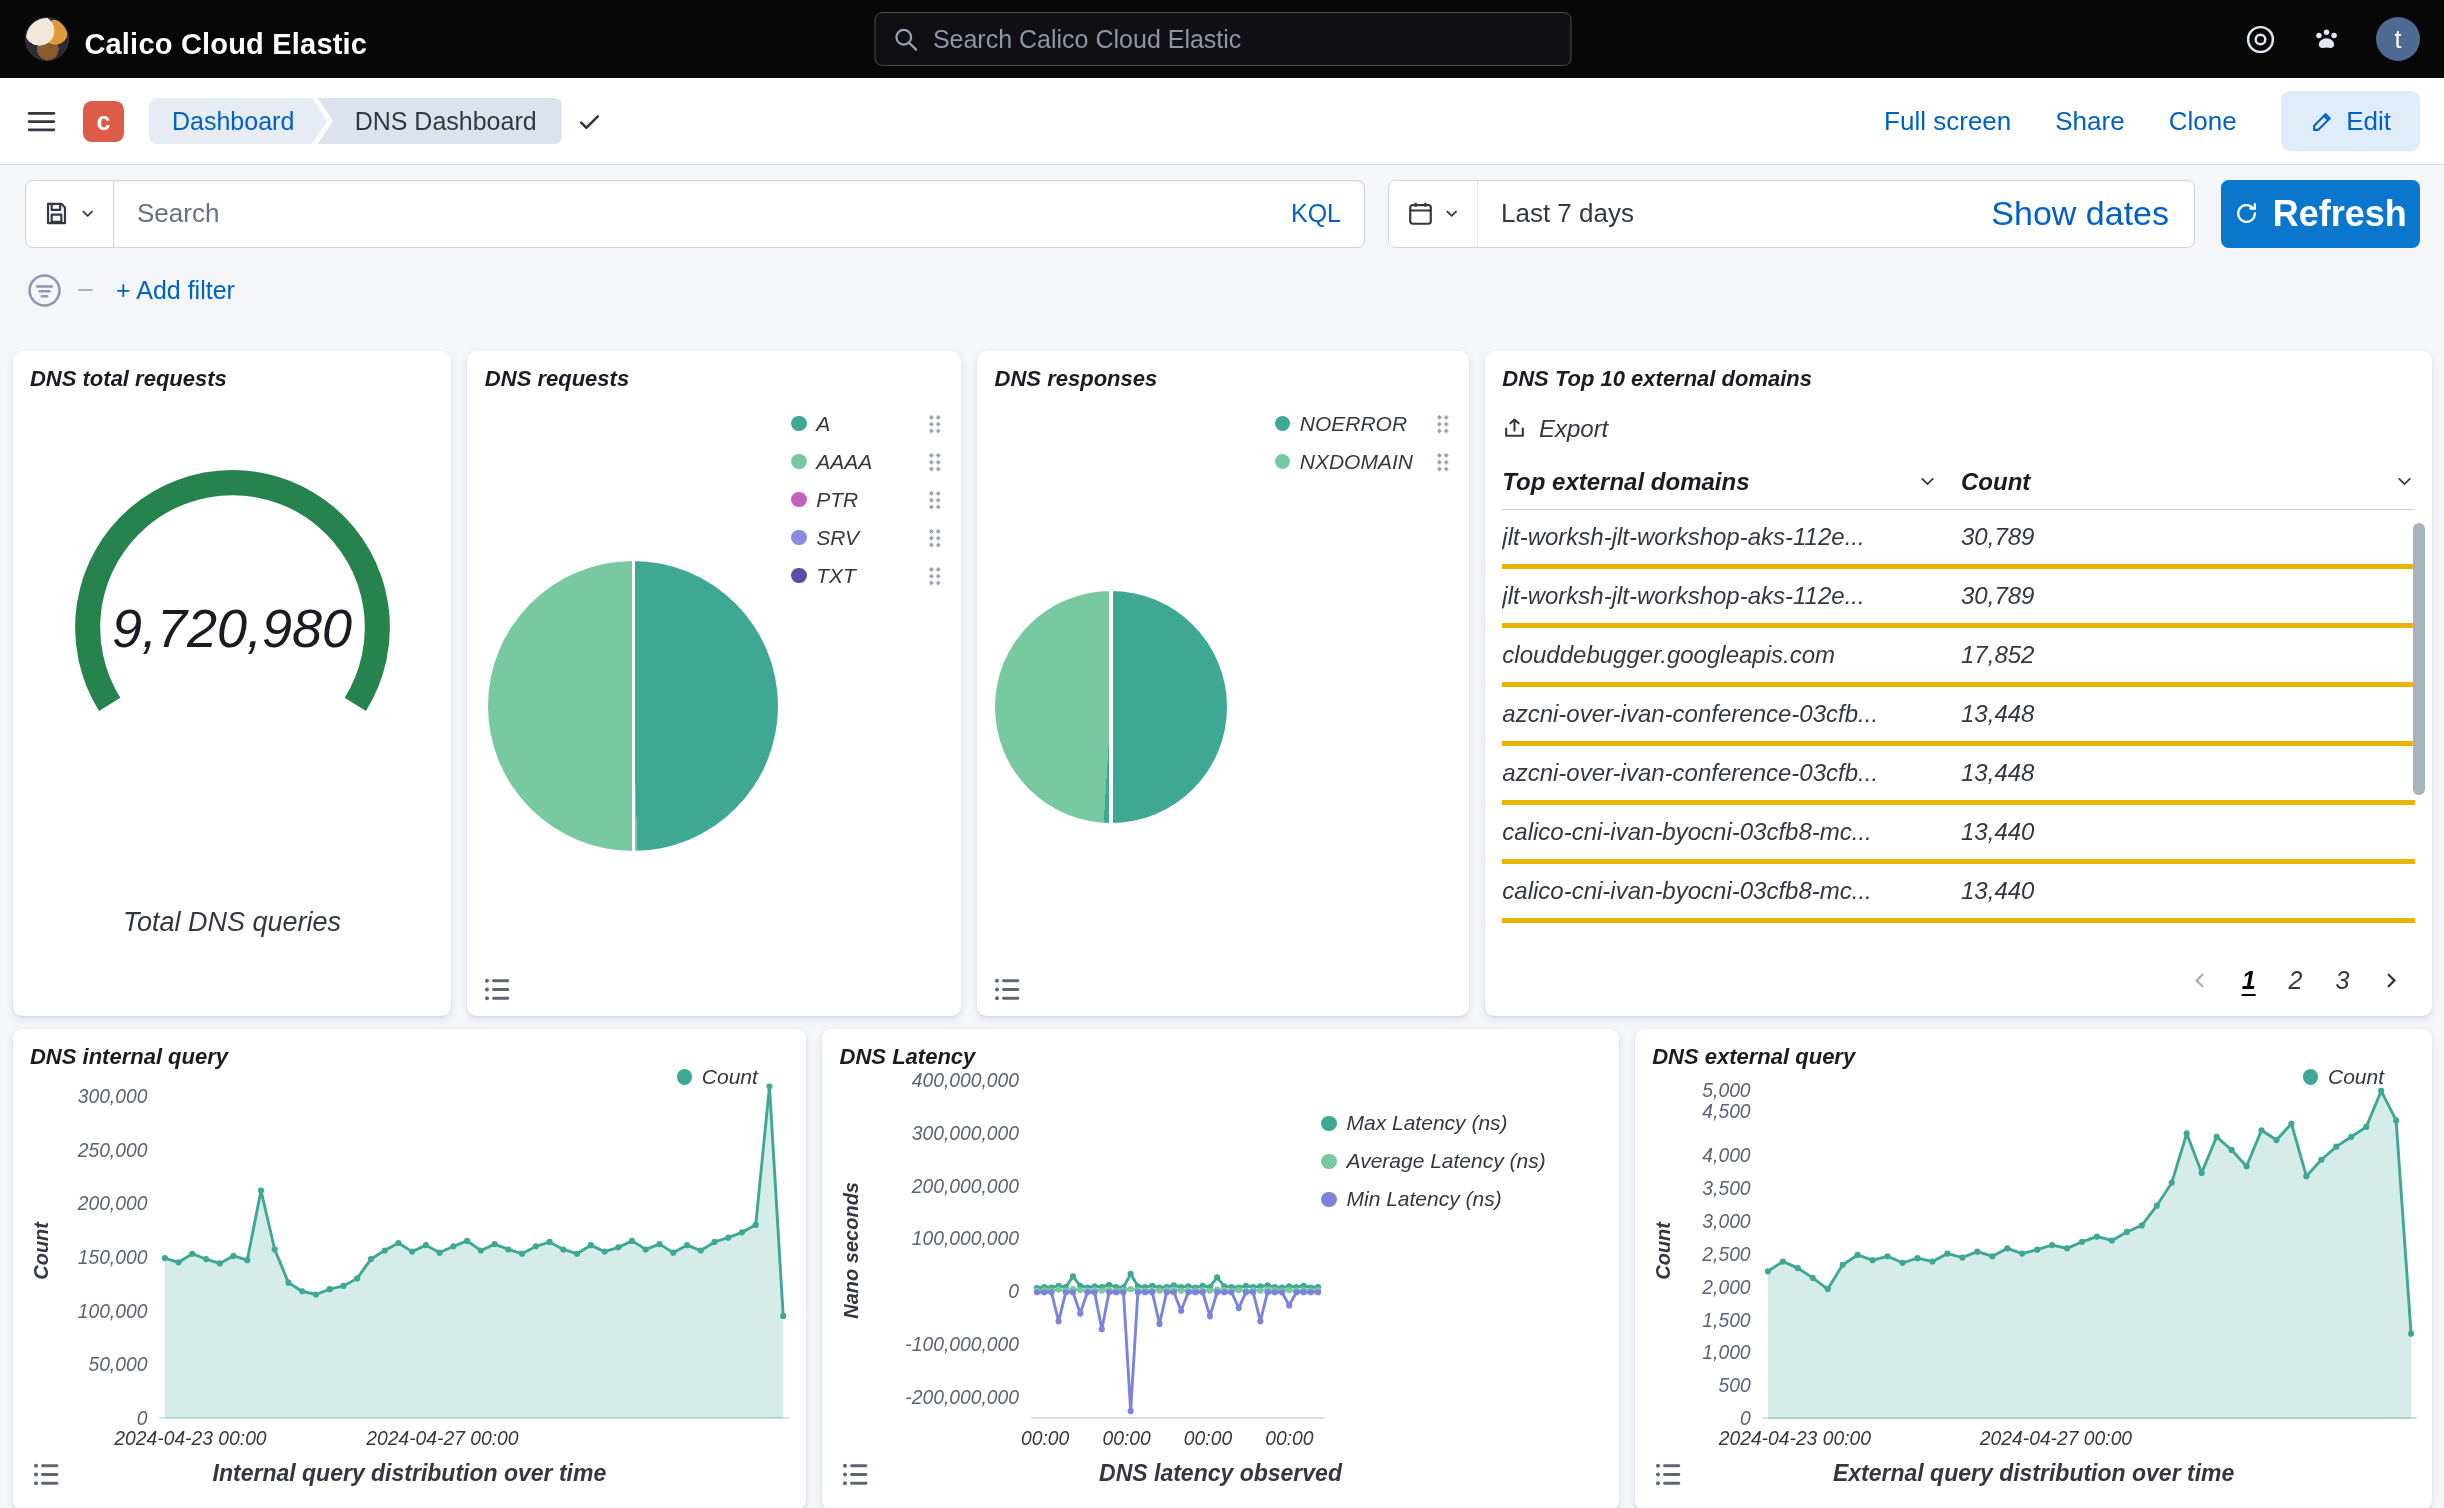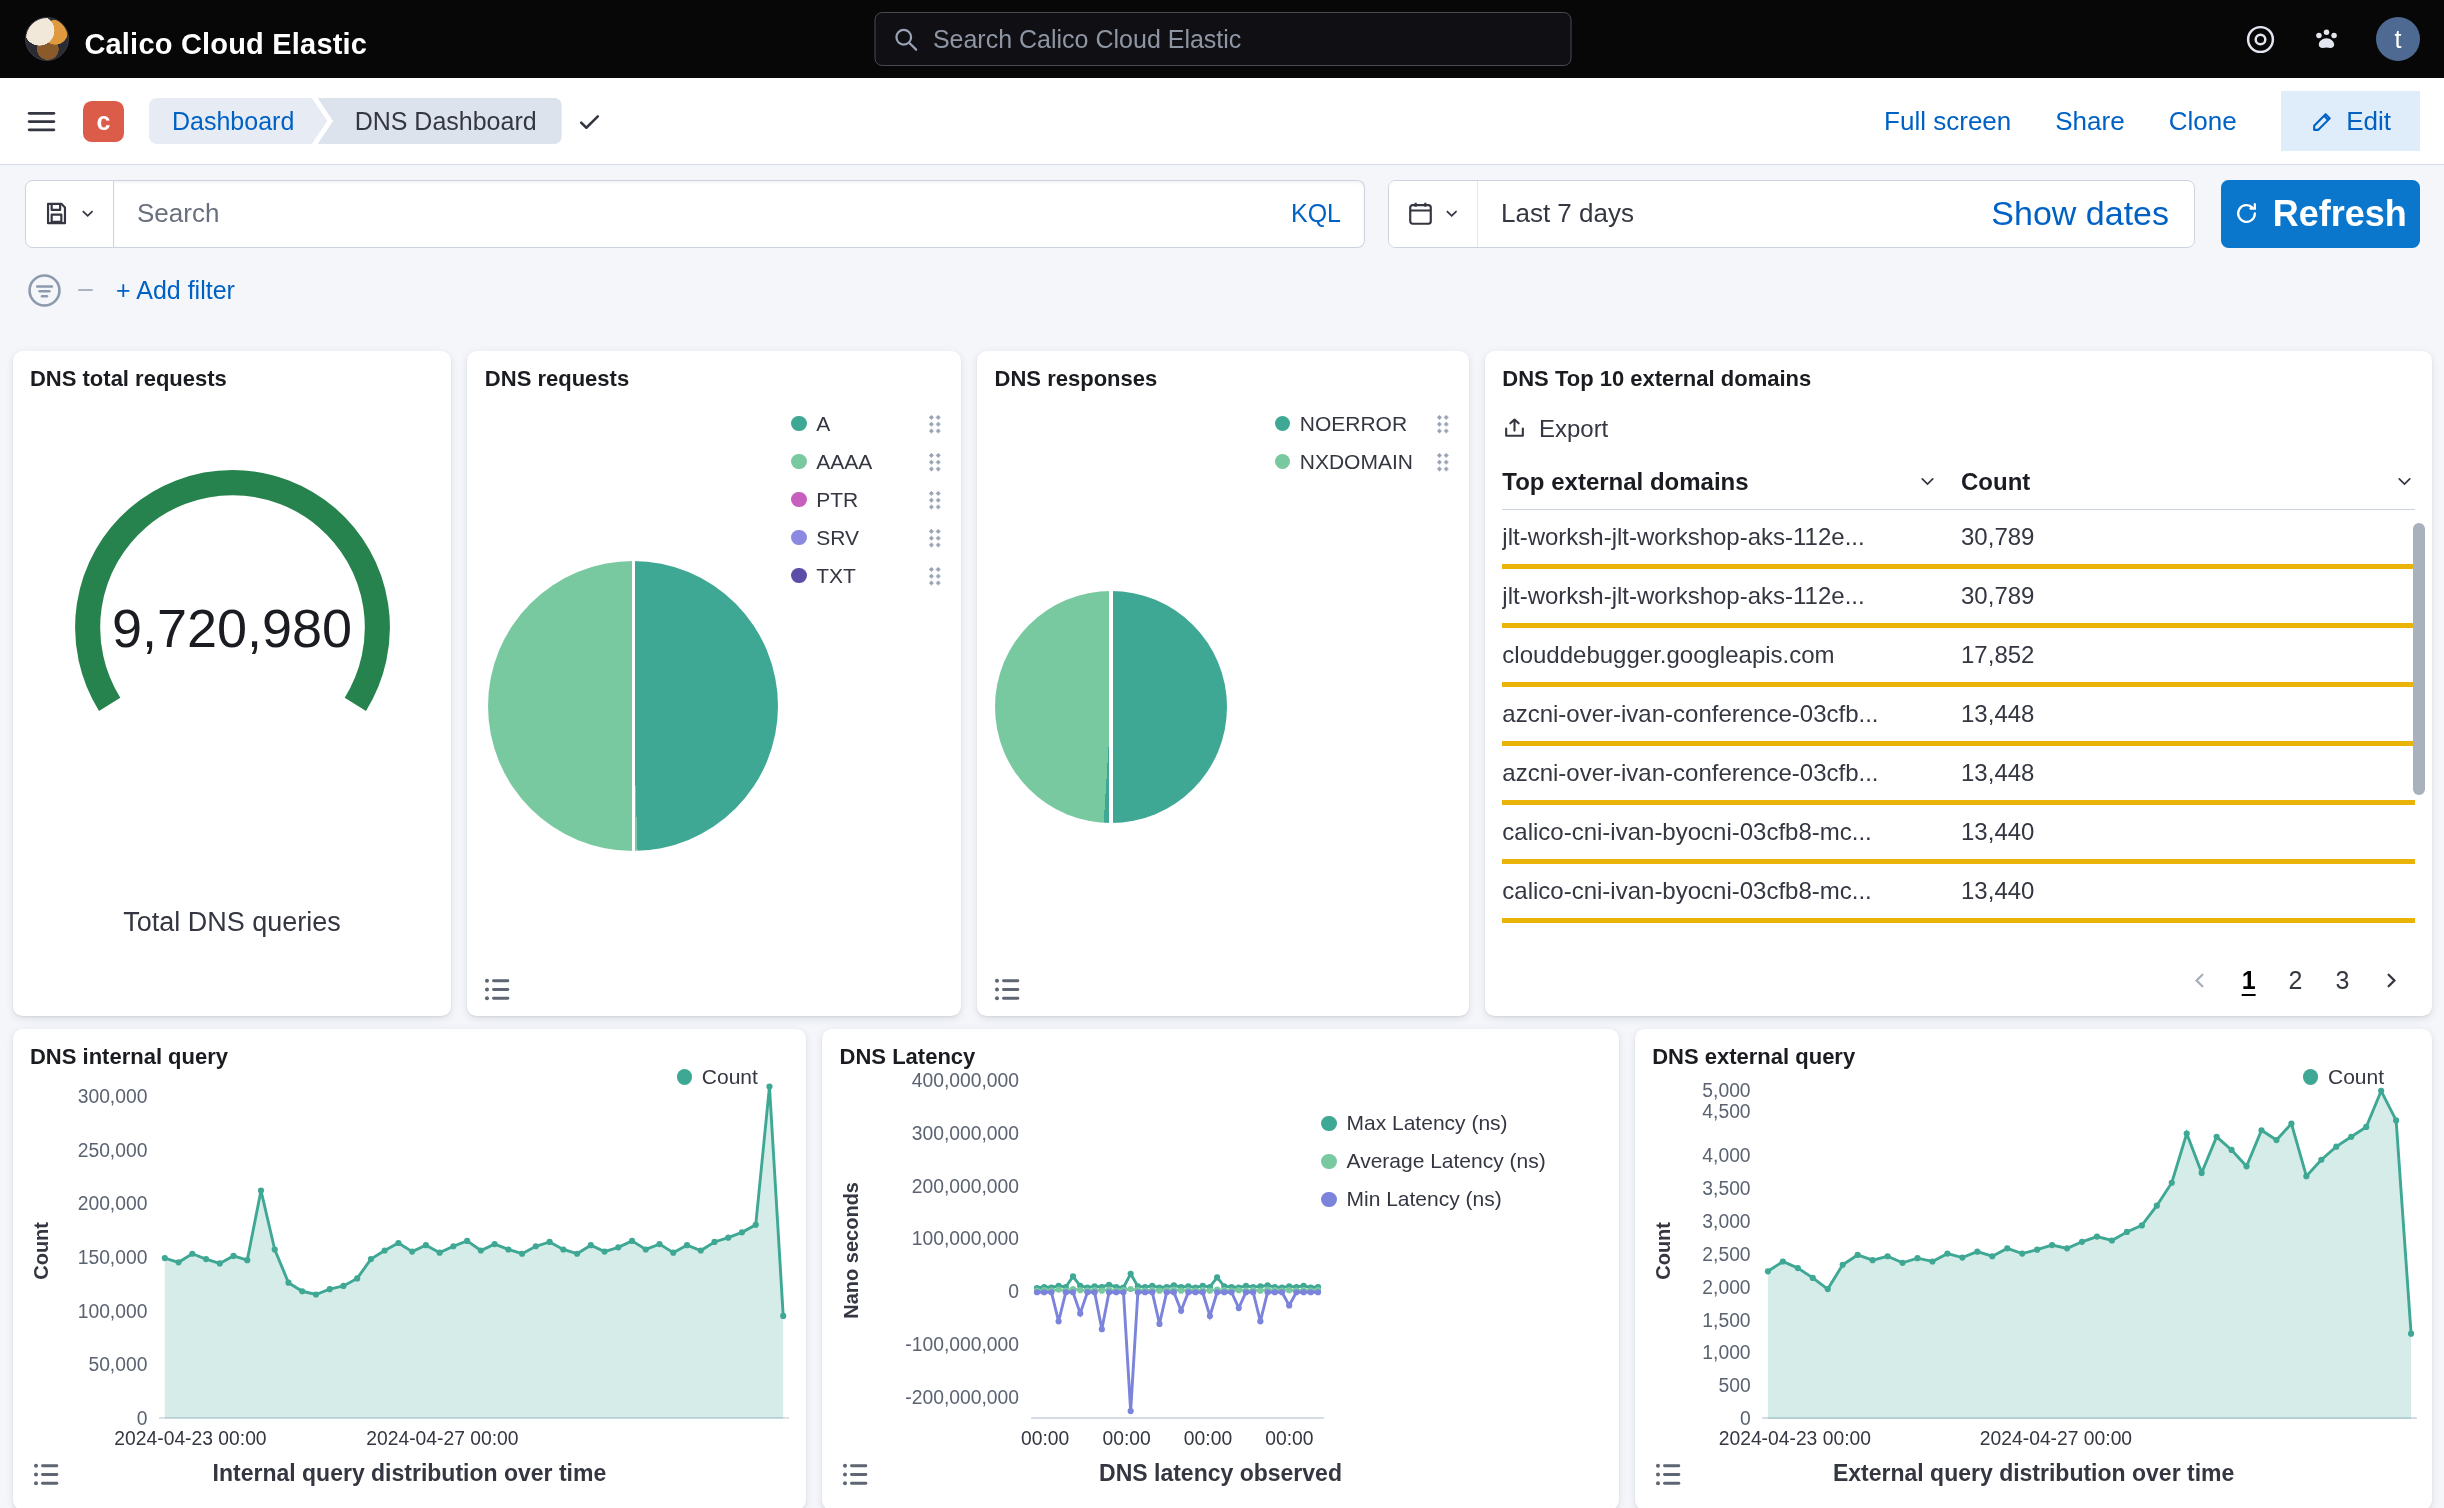--- a/index.html
+++ b/index.html
@@ -29,21 +29,21 @@
     display:flex;align-items:center;justify-content:center;}
   .crumbs{display:flex;align-items:center;}
   .crumb{height:46px;display:flex;align-items:center;font-size:25px;}
   .crumb.first{background:#e7ecf4;color:#0061c5;padding:0 33px 0 23px;
     clip-path:polygon(0 0,calc(100% - 15.4px) 0,100% 50%,calc(100% - 15.4px) 100%,0 100%);border-radius:7.7px 0 0 7.7px;}
   .crumb.last{background:#dde3ed;color:#343741;font-weight:500;margin-left:-9.7px;padding:0 25px 0 37px;
     clip-path:polygon(0 0,100% 0,100% 100%,0 100%,15.4px 50%);border-radius:0 7.7px 7.7px 0;}
   .crumb-check{margin-left:15.4px;display:flex;align-items:center;}
   .tb-actions{margin-left:auto;display:flex;align-items:center;gap:44px;}
   .tb-link{color:#0061c5;font-size:26px;font-weight:500;}
-  .edit-btn{height:60px;padding:0 29px;background:#dfecf9;border-radius:0;color:#0061c5;font-size:26px;font-weight:500;
+  .edit-btn{height:60px;padding:0 29px;background:#dfecf9;border-radius:9px;color:#0061c5;font-size:26px;font-weight:500;
     display:flex;align-items:center;gap:11.6px;border:none;font-family:inherit;}
 
   
   .querybar{display:flex;align-items:center;padding:14.5px 25px 0;}
   .qgroup{display:flex;flex:1;}
   .icon-btn{width:89px;height:68px;border:1px solid #ccd3df;background:#fff;display:flex;align-items:center;
     justify-content:center;gap:7.7px;}
   .save-btn{border-radius:7.7px 0 0 7.7px;}
   .search-box{flex:1;height:68px;border:1px solid #ccd3df;border-left:none;background:#fff;border-radius:0 7.7px 7.7px 0;
     display:flex;align-items:center;padding:0 23px;box-shadow:inset 0 1.9px 2.9px rgba(86,96,115,.07);}
@@ -58,21 +58,21 @@
   .refresh-btn{width:199px;height:68px;background:#0b77cc;border:none;border-radius:7.7px;margin-left:26px;color:#fff;
     font-size:36px;font-weight:700;display:flex;align-items:center;justify-content:center;gap:13.5px;font-family:inherit;text-align:right;}
 
   
   .filterbar{display:flex;align-items:center;gap:13.5px;padding:21px 25px 0;height:64px;}
   .filter-dash{width:15.4px;height:2.9px;background:#aab3c3;border-radius:1.9px;}
   .addfilter{color:#0061c5;font-size:25px;font-weight:500;margin-left:9.7px;}
 
   
   .grid{padding:39px 12.6px 0;display:flex;flex-direction:column;gap:13.5px;}
-  .prow{display:flex;gap:16px;}
+  .prow{display:flex;gap:16px;font-style:italic;}
   .panel{background:#fff;border-radius:9.7px;position:relative;padding:15.4px 17.4px;
     box-shadow:0 2.9px 7.7px rgba(60,70,90,.13),0 1px 1.9px rgba(60,70,90,.08);}
   .prow1>.panel{height:665px;}
   .prow2>.panel{height:481px;}
   .w1{width:440px;}.w2{width:495px;}.w3{width:493px;}.w4{width:950px;}
   .w5{width:795px;}.w6{width:798px;}.w7{width:799px;}
   .ptitle{font-size:22px;font-weight:700;color:#1a1c21;}
 
   
   .gauge-panel{display:flex;flex-direction:column;}

